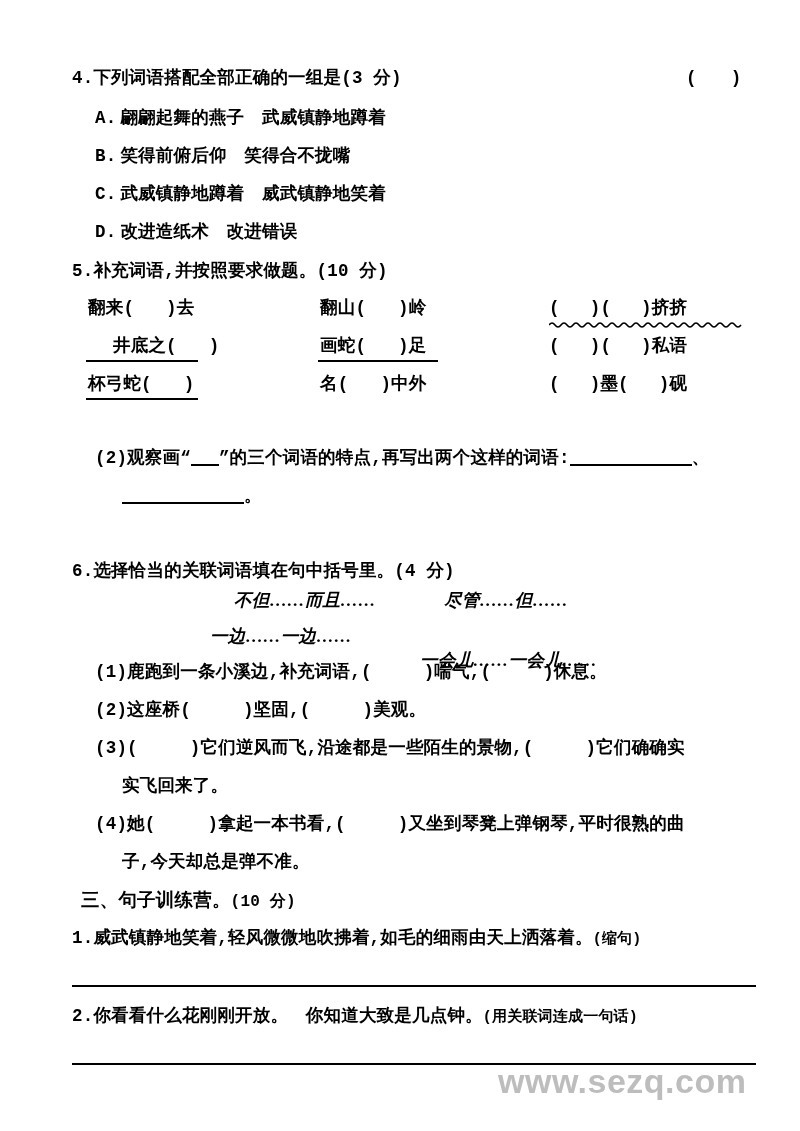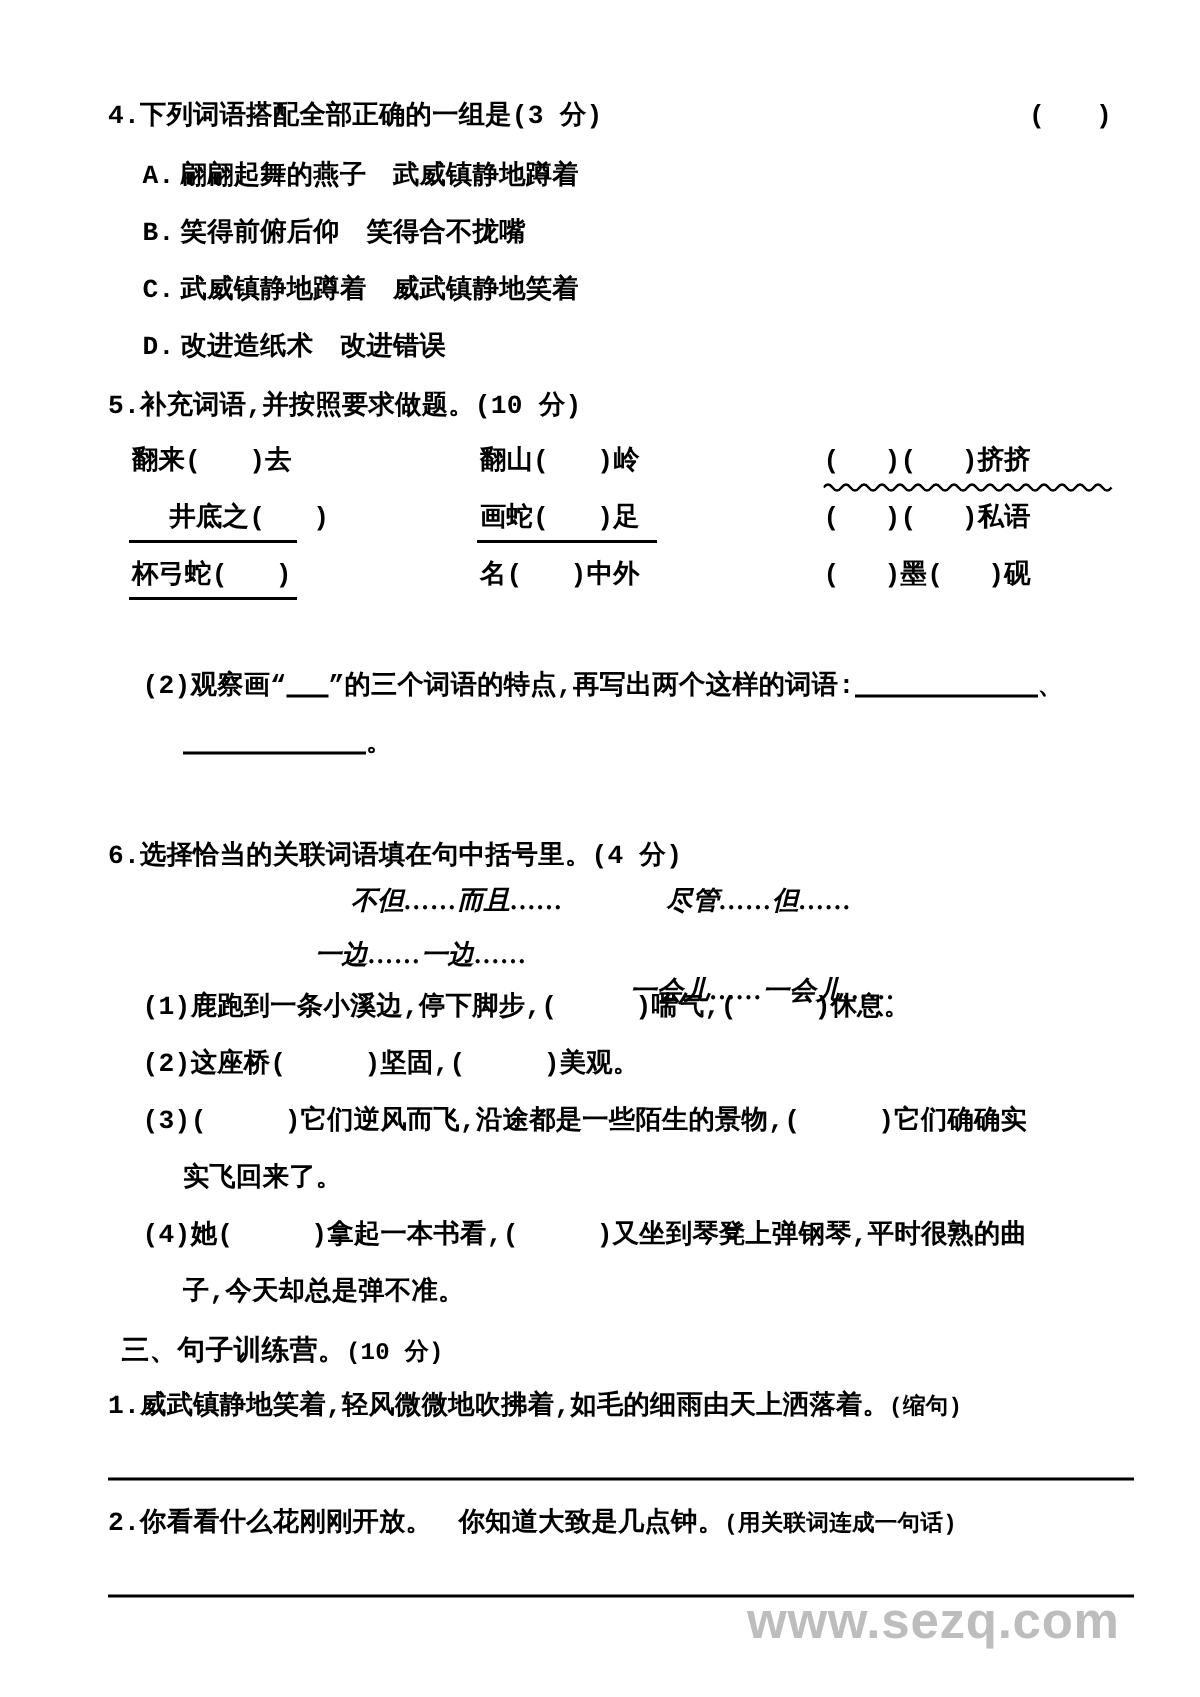--- a/index.html
+++ b/index.html
@@ -171,21 +171,21 @@
   <div class="line heiti" style="left:72px; top:563px;">
     <span>6.</span><span>选择恰当的关联词语填在句中括号里。(4 分)</span>
   </div>
 
   <div class="line kai" style="left:234px; top:592px;">不但……而且……</div>
   <div class="line kai" style="left:444px; top:592px;">尽管……但……</div>
   <div class="line kai" style="left:210px; top:628px;">一边……一边……</div>
   <div class="line kai" style="left:420px; top:652px;">一会儿……一会儿……</div>
 
   <div class="line heiti" style="left:95px; top:664px;">
-    <span>(1)</span><span>鹿跑到一条小溪边,停下脚步,(</span><span class="gap" style="width:52px;"></span><span>)喘气,(</span><span class="gap" style="width:52px;"></span><span>)休息。</span>
+    <span>(1)</span><span>鹿跑到一条小溪边,补充词语,(</span><span class="gap" style="width:52px;"></span><span>)喘气,(</span><span class="gap" style="width:52px;"></span><span>)休息。</span>
   </div>
 
   <div class="line heiti" style="left:95px; top:702px;">
     <span>(2)</span><span>这座桥(</span><span class="gap" style="width:52px;"></span><span>)坚固,(</span><span class="gap" style="width:52px;"></span><span>)美观。</span>
   </div>
 
   <div class="line heiti" style="left:95px; top:740px;">
     <span>(3)</span><span>(</span><span class="gap" style="width:52px;"></span><span>)它们逆风而飞,沿途都是一些陌生的景物,(</span><span class="gap" style="width:52px;"></span><span>)它们确确实</span>
   </div>
   <div class="line heiti" style="left:122px; top:778px;">实飞回来了。</div>

